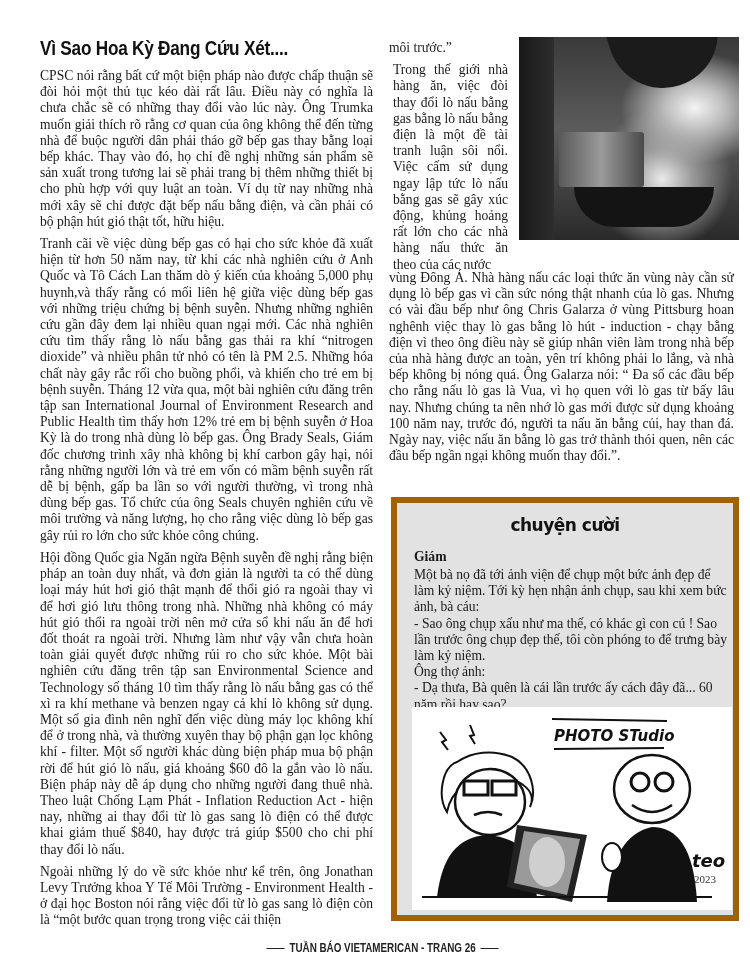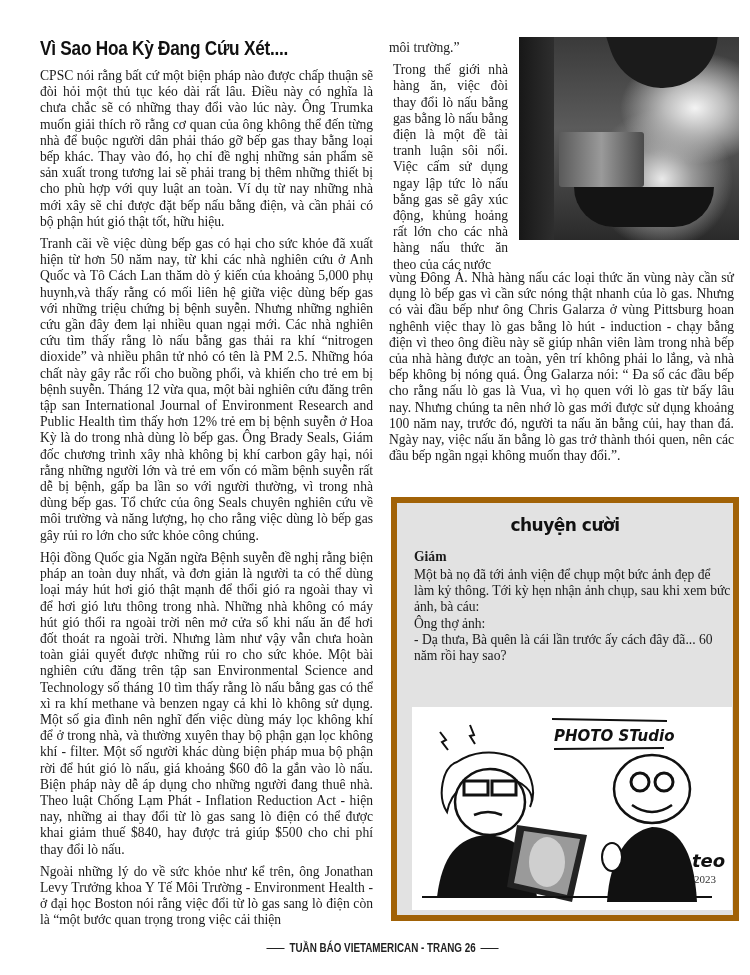--- a/index.html
+++ b/index.html
@@ -52,41 +52,42 @@
 <div class="headline">Vì Sao Hoa Kỳ Đang Cứu Xét....</div>
 
 <div class="col col-left">
   <p>CPSC nói rằng bất cứ một biện pháp nào được chấp thuận sẽ đòi hỏi một thủ tục kéo dài rất lâu. Điều này có nghĩa là chưa chắc sẽ có những thay đổi vào lúc này. Ông Trumka muốn giải thích rõ rằng cơ quan của ông không thể đến từng nhà để buộc người dân phải tháo gỡ bếp gas thay bằng loại bếp khác. Thay vào đó, họ chỉ đề nghị những sản phẩm sẽ sản xuất trong tương lai sẽ phải trang bị thêm những thiết bị cho  phù hợp với quy luật an toàn. Ví dụ từ nay những nhà mới xây sẽ chỉ được đặt bếp nấu bằng điện, và cần phải có bộ phận hút gió thật tốt, hữu hiệu.</p>
   <p>Tranh cãi về việc dùng bếp gas có hại cho sức khỏe đã xuất hiện từ hơn 50 năm nay, từ khi các nhà nghiên cứu ở Anh Quốc và Tô Cách Lan thăm dò ý kiến của khoảng 5,000 phụ huynh,và thấy rằng có mối liên hệ giữa việc dùng bếp gas với những triệu chứng bị bệnh suyễn. Nhưng những nghiên cứu gần đây đem lại nhiều quan ngại mới. Các nhà nghiên cứu tìm thấy rằng lò nấu bằng gas thải ra khí “nitrogen dioxide” và nhiều phân tử nhỏ có tên là PM 2.5. Những hóa chất này gây rắc rối cho buồng phổi, và khiến cho trẻ em bị bệnh suyễn. Tháng 12 vừa qua, một bài nghiên cứu đăng trên tập san International Journal of Environment Research and Public Health tìm thấy hơn 12% trẻ em bị bệnh suyễn ở Hoa Kỳ là do trong nhà dùng lò bếp gas. Ông Brady Seals, Giám đốc chương trình xây nhà không bị khí carbon gây hại, nói rằng những người lớn và trẻ em vốn có mầm bệnh suyễn rất dễ bị bệnh, gấp ba lần so với người thường, vì trong nhà dùng bếp gas. Tổ chức của ông Seals chuyên nghiên cứu về môi trường và năng lượng, họ cho rằng việc dùng lò bếp gas gây rủi ro lớn cho sức khỏe công chúng.</p>
   <p>Hội đồng Quốc gia Ngăn ngừa Bệnh suyễn đề nghị rằng biện pháp an toàn duy nhất, và đơn giản là người ta có thể dùng loại máy hút hơi gió thật mạnh để thổi gió ra ngoài thay vì để hơi gió lưu thông trong nhà. Những nhà không có máy hút gió thổi ra ngoài trời nên mở cửa sổ khi nấu ăn để hơi đốt thoát ra ngoài trời. Nhưng làm như vậy vẫn chưa hoàn toàn giải quyết được những rủi ro cho sức khỏe. Một bài nghiên cứu đăng trên tập san Environmental Science and Technology số tháng 10 tìm thấy rằng lò nấu bằng gas có thể xì ra khí methane và benzen ngay cả khi lò không sử dụng. Một số gia đình nên nghĩ đến việc dùng máy lọc không khí để ở trong nhà, và thường xuyên thay bộ phận gạn lọc không khí - filter. Một số người khác dùng biện pháp mua bộ phận rời để hút gió lò nấu, giá khoảng $60 đô la gắn vào lò nấu. Biện pháp này dễ áp dụng cho những người đang thuê nhà. Theo luật Chống Lạm Phát - Inflation Reduction Act - hiện nay, những ai thay đổi từ lò gas sang lò điện có thể được khai giảm thuế $840, hay được trả giúp $500 cho chi phí thay đổi lò nấu.</p>
   <p>Ngoài những lý do về sức khỏe như kể trên, ông Jonathan Levy Trưởng khoa Y Tế Môi Trường - Environment Health - ở đại học Boston nói rằng việc đổi từ lò gas sang lò điện còn là “một bước quan trọng trong việc cải thiện</p>
 </div>
 
 <div class="col col-right-top">
-  <p>môi trường.”</p>
+  <p>môi trước.”</p>
   <p style="margin:4px">Trong thế giới nhà hàng ăn, việc đòi thay đổi lò nấu bằng gas bằng lò nấu bằng điện là một đề tài tranh luận sôi nổi. Việc cấm sử dụng ngay lập tức lò nấu bằng gas sẽ gây xúc động, khủng hoảng rất lớn cho các nhà hàng nấu thức ăn theo của các nước</p>
 </div>
 
 <div class="photo">
   <div class="bg"></div>
   <div class="hood"></div>
   <div class="pot"></div>
   <div class="person"></div>
   <div class="wok"></div>
 </div>
 
 <div class="col col-right-mid">
   <p>vùng Đông Á. Nhà hàng nấu các loại thức ăn vùng này cần sử dụng lò bếp gas vì cần sức nóng thật nhanh của lò gas. Nhưng có vài đầu bếp như ông Chris Galarza ở vùng Pittsburg hoan nghênh việc thay lò gas bằng lò hút - induction - chạy bằng điện vì theo ông điều này sẽ giúp nhân viên làm trong nhà bếp của nhà hàng được an toàn, yên trí không phải lo lắng, và nhà bếp không bị nóng quá. Ông Galarza nói: “ Đa số các đầu bếp cho rằng nấu lò gas là Vua, vì họ quen với lò gas từ bấy lâu nay. Nhưng chúng ta nên nhớ lò gas mới được sử dụng khoảng 100 năm nay, trước đó, người ta nấu ăn bằng củi, hay than đá. Ngày nay, việc nấu ăn bằng lò gas trở thành thói quen, nên các đầu bếp ngần ngại không muốn thay đổi.”.</p>
 </div>
 
 <div class="joke-box">
   <div class="joke-title">chuyện cười</div>
   <div class="joke-subtitle">Giám</div>
   <div class="joke-body">
-    <div>Một bà nọ đã tới ảnh viện để chụp một bức ảnh đẹp để làm kỷ thông. Tới kỳ hẹn nhận ảnh chụp, sau khi xem bức ảnh, bà cáu:</div>
+    <div>Một bà nọ đã tới ảnh viện để chụp một bức ảnh đẹp để làm kỷ niệm. Tới kỳ hẹn nhận ảnh chụp, sau khi xem bức ảnh, bà cáu:</div>
+    <div>- Sao ông chụp xấu như ma thế, có khác gì con cú ! Sao lần trước ông chụp đẹp thế, tôi còn phóng to để trưng bày làm kỷ niệm.</div>
     <div>Ông thợ ảnh:</div>
     <div>- Dạ thưa, Bà quên là cái lần trước ấy cách đây đã... 60 năm rồi hay sao?</div>
   </div>
   <div class="cartoon">
     <svg viewBox="0 0 320 203">
 
       <line x1="140" y1="12" x2="255" y2="14" stroke="#111" stroke-width="2"></line>
       <text x="142" y="34" class="sign" font-size="15" fill="#111">PHOTO STudio</text>
       <line x1="142" y1="42" x2="252" y2="41" stroke="#111" stroke-width="2"></line>
 

